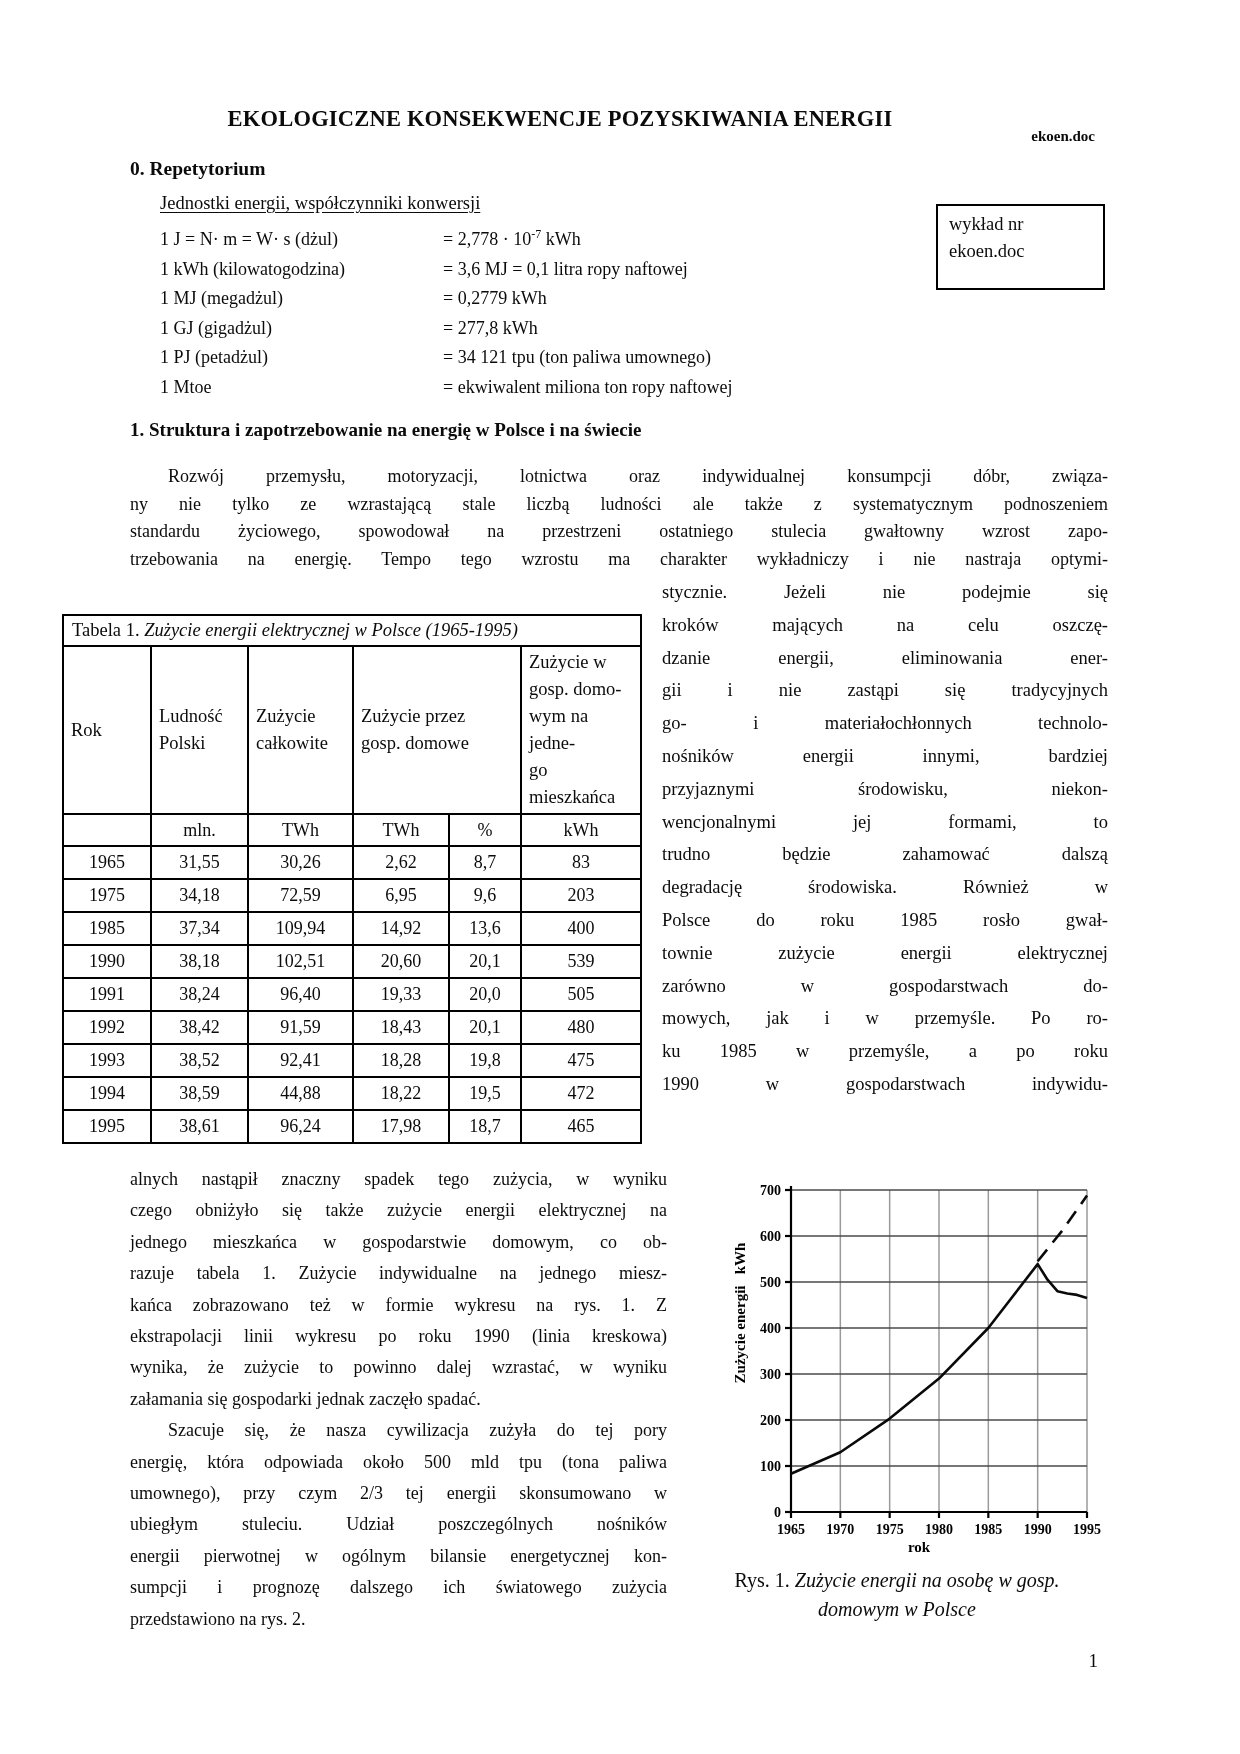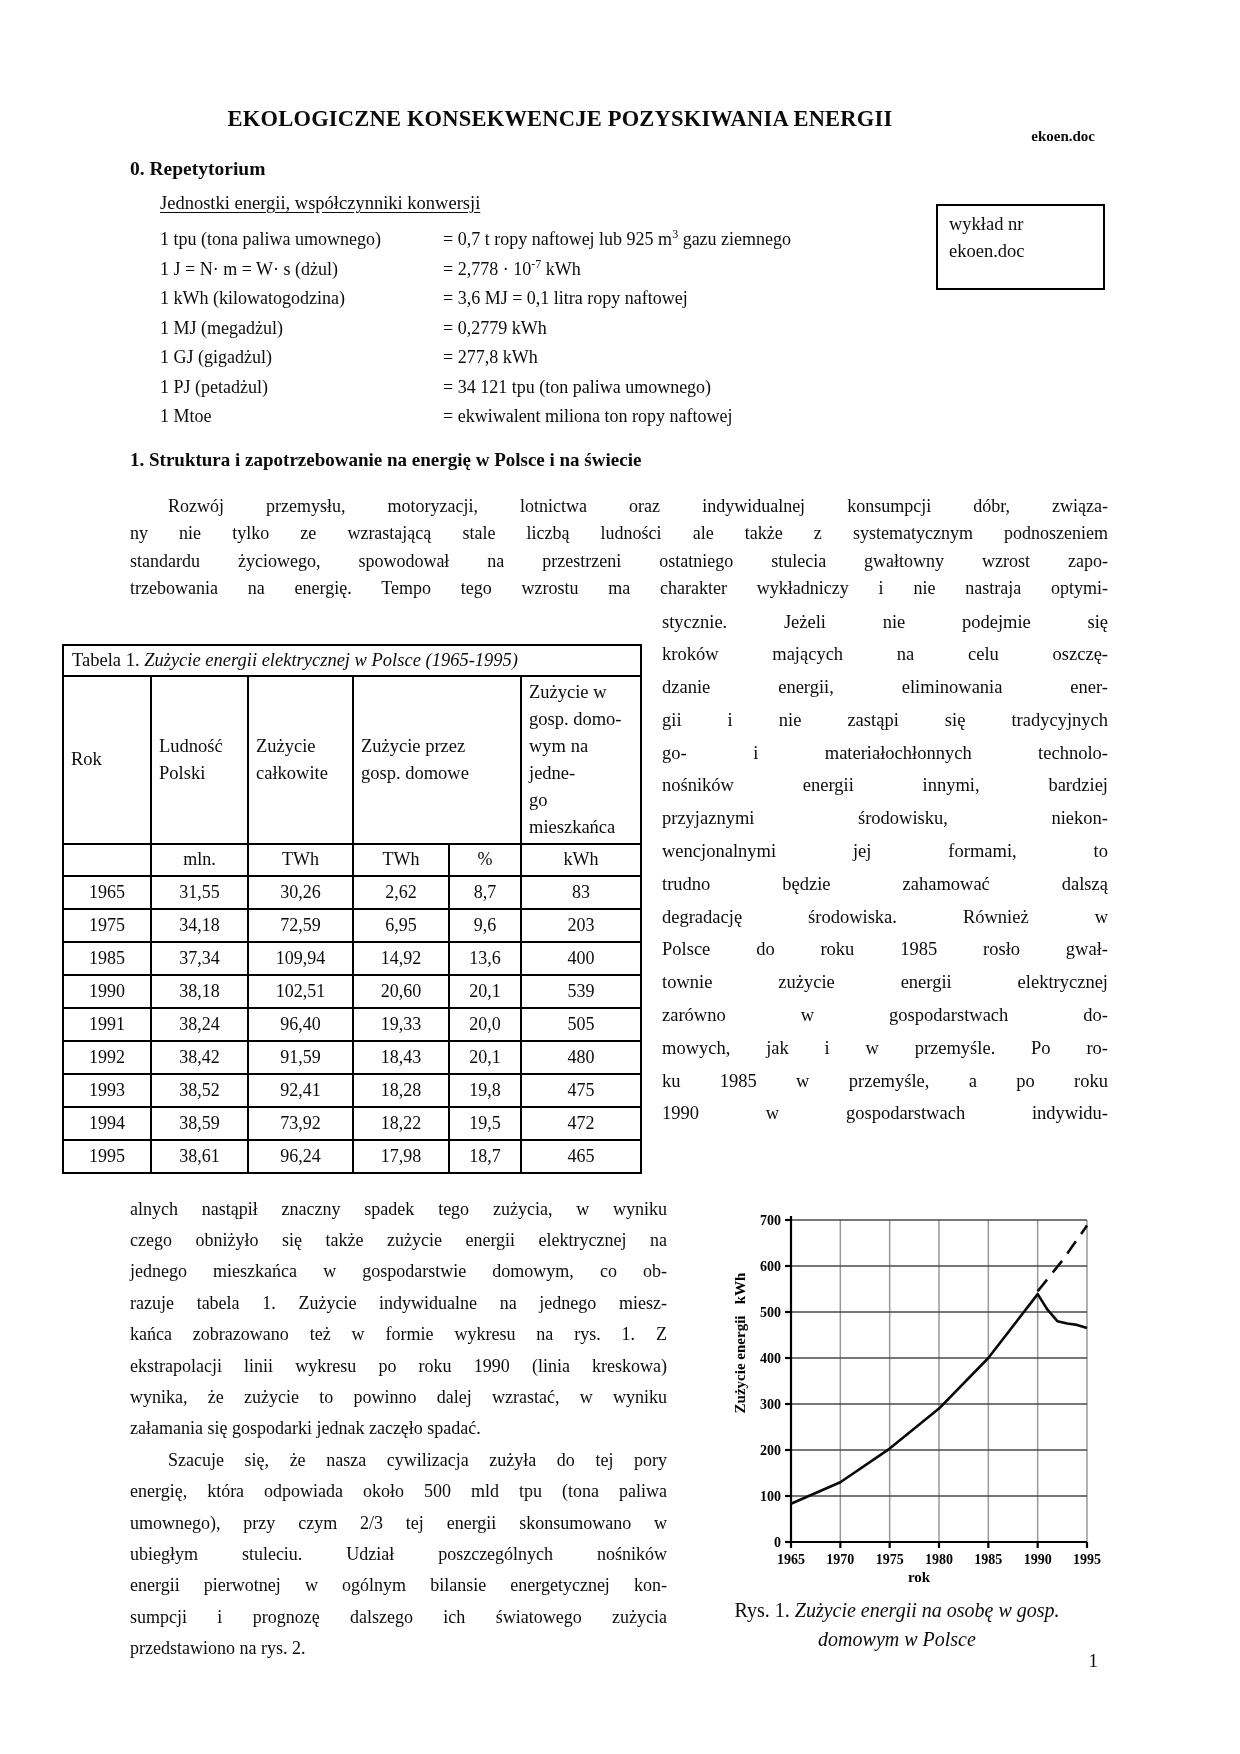--- a/index.html
+++ b/index.html
@@ -58,24 +58,20 @@
 </div>
 
 <div class="content">
   <div class="title">EKOLOGICZNE KONSEKWENCJE POZYSKIWANIA ENERGII</div>
 
   <div class="h0">0. Repetytorium</div>
   <div class="sub">Jednostki energii, współczynniki konwersji</div>
 
   <div class="convs">
       <div class="conv-row">
-        <span class="conv-term">1 tpu (tona paliwa umownego)</span>
-        <span class="conv-val">= 0,7 t ropy naftowej lub 925 m<sup>3</sup> gazu ziemnego</span>
-      </div>
-      <div class="conv-row">
         <span class="conv-term">1 J = N· m = W· s  (dżul)</span>
         <span class="conv-val">= 2,778 · 10<sup>-7</sup> kWh</span>
       </div>
       <div class="conv-row">
         <span class="conv-term">1 kWh (kilowatogodzina)</span>
         <span class="conv-val">= 3,6 MJ = 0,1 litra ropy naftowej</span>
       </div>
       <div class="conv-row">
         <span class="conv-term">1 MJ (megadżul)</span>
         <span class="conv-val">= 0,2779 kWh</span>
@@ -191,21 +187,21 @@
               <td>1993</td>
               <td>38,52</td>
               <td>92,41</td>
               <td>18,28</td>
               <td>19,8</td>
               <td>475</td>
             </tr>
             <tr class="drow">
               <td>1994</td>
               <td>38,59</td>
-              <td>73,92</td>
+              <td>44,88</td>
               <td>18,22</td>
               <td>19,5</td>
               <td>472</td>
             </tr>
             <tr class="drow">
               <td>1995</td>
               <td>38,61</td>
               <td>96,24</td>
               <td>17,98</td>
               <td>18,7</td>

